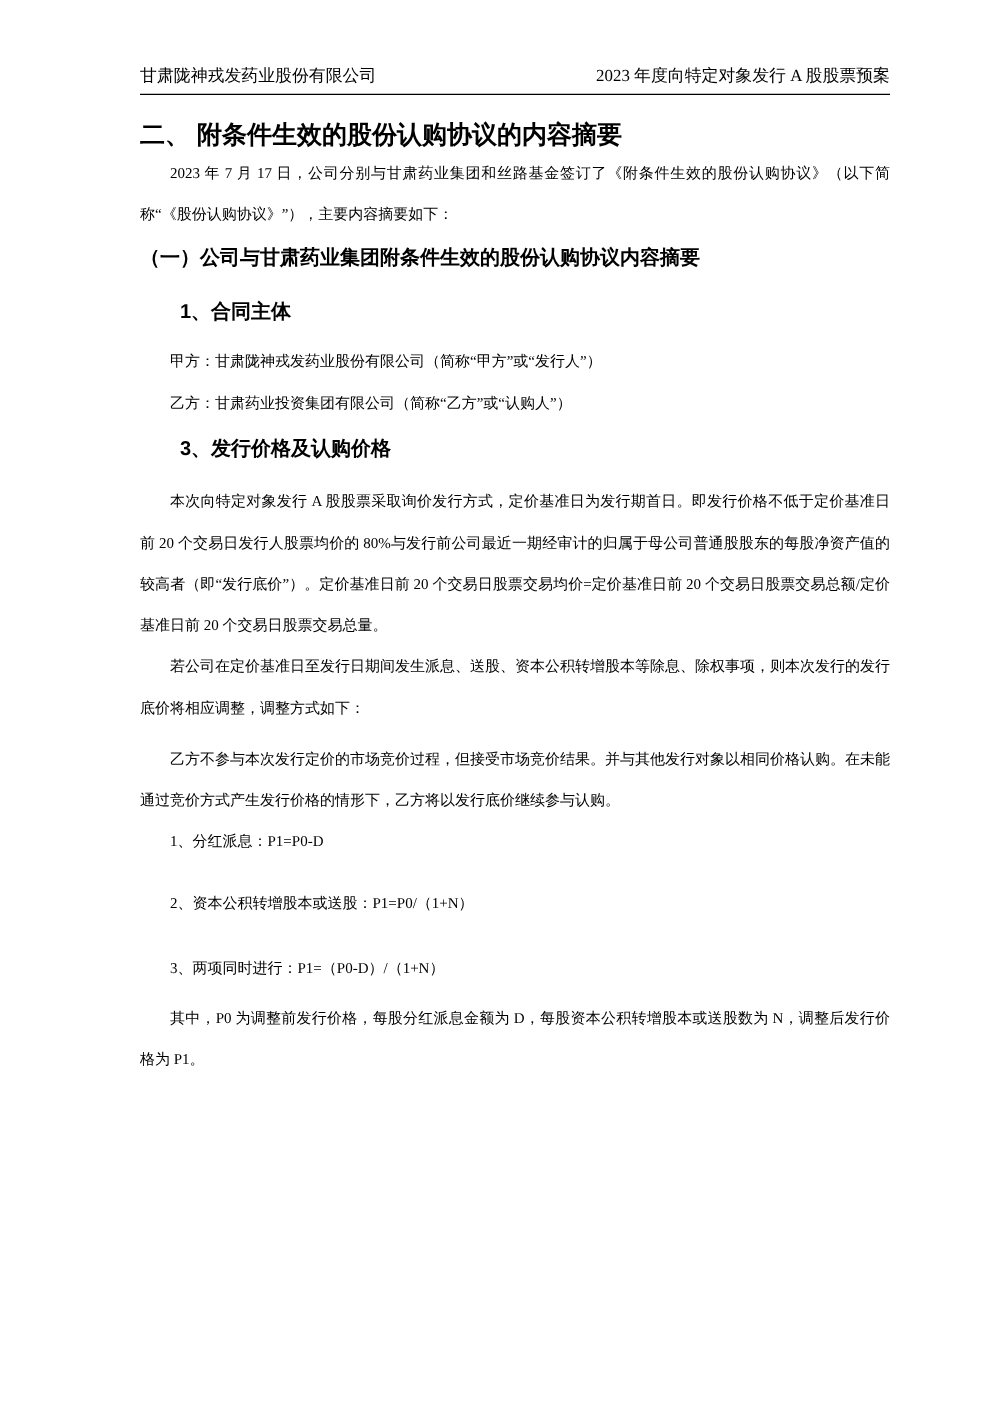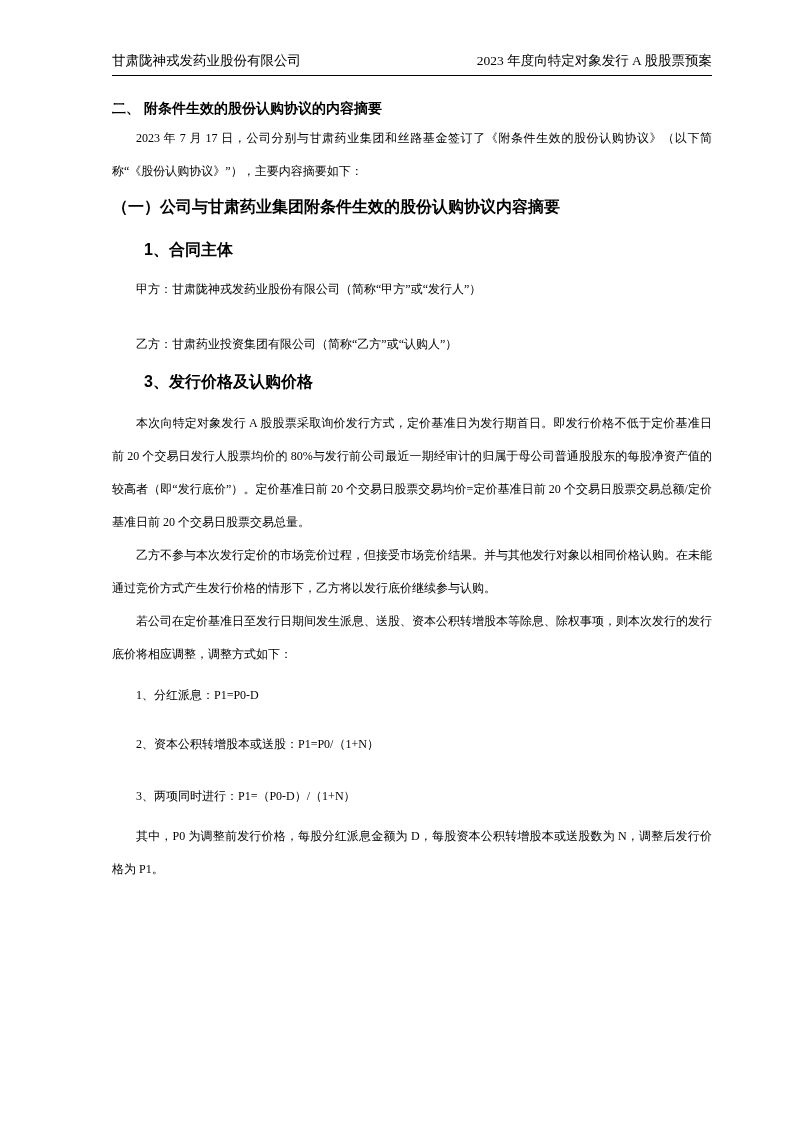--- a/index.html
+++ b/index.html
@@ -22,21 +22,21 @@
     justify-content: space-between;
     align-items: flex-end;
     font-size: 13.5px;
     line-height: 18px;
     border-bottom: 1.5px solid #000000;
     padding-bottom: 5px;
   }
   .doc-title {
     font-family: "Liberation Sans", "DejaVu Sans", sans-serif;
     font-weight: bold;
-    font-size: 14px;
+    font-size: 20px;
     line-height: 27px;
     margin: 19px 0 0 0;
   }
   .para {
     font-size: 12px;
     line-height: 33px;
     text-align: justify;
     margin: 0;
   }
   .indent { text-indent: 2em; }
@@ -48,21 +48,21 @@
     margin: 7px 0 19px 0;
   }
   .h-item {
     font-family: Liberation Sans, sans-serif;
     font-weight: bold;
     font-size: 16px;
     line-height: 24px;
     padding-left: 2em;
     margin: 0 0 11px 0;
   }
-  .party-a { margin-bottom: 22px; }
+  .party-a { margin-bottom: 0; }
   .party-b { margin-bottom: 9px; }
   .h-item-2 { margin-bottom: 13px; }
   .p-adjust { margin-bottom: 8px; }
   .formula-1 { margin-bottom: 16px; }
   .formula-2 { margin-bottom: 19px; }
   .p-where { margin-top: 7px; }
   .footer {
     position: absolute;
     left: 0;
     right: 0;
@@ -90,23 +90,23 @@
 
   <h3 class="h-item">1、合同主体</h3>
 
   <p class="para indent party-a">甲方：甘肃陇神戎发药业股份有限公司（简称“甲方”或“发行人”）</p>
   <p class="para indent party-b">乙方：甘肃药业投资集团有限公司（简称“乙方”或“认购人”）</p>
 
   <h3 class="h-item h-item-2">3、发行价格及认购价格</h3>
 
   <p class="para indent">本次向特定对象发行 A 股股票采取询价发行方式，定价基准日为发行期首日。即发行价格不低于定价基准日前 20 个交易日发行人股票均价的 80%与发行前公司最近一期经审计的归属于母公司普通股股东的每股净资产值的较高者（即“发行底价”）。定价基准日前 20 个交易日股票交易均价=定价基准日前 20 个交易日股票交易总额/定价基准日前 20 个交易日股票交易总量。</p>
 
+  <p class="para indent p-adjust">若公司在定价基准日至发行日期间发生派息、送股、资本公积转增股本等除息、除权事项，则本次发行的发行底价将相应调整，调整方式如下：</p>
+
   <p class="para indent">乙方不参与本次发行定价的市场竞价过程，但接受市场竞价结果。并与其他发行对象以相同价格认购。在未能通过竞价方式产生发行价格的情形下，乙方将以发行底价继续参与认购。</p>
-
-  <p class="para indent p-adjust">若公司在定价基准日至发行日期间发生派息、送股、资本公积转增股本等除息、除权事项，则本次发行的发行底价将相应调整，调整方式如下：</p>
 
   <p class="para indent formula-1">1、分红派息：P1=P0-D</p>
   <p class="para indent formula-2">2、资本公积转增股本或送股：P1=P0/（1+N）</p>
   <p class="para indent">3、两项同时进行：P1=（P0-D）/（1+N）</p>
 
   <p class="para indent p-where">其中，P0 为调整前发行价格，每股分红派息金额为 D，每股资本公积转增股本或送股数为 N，调整后发行价格为 P1。</p>
 
   <div class="footer">
     <span>24</span>
   </div>

